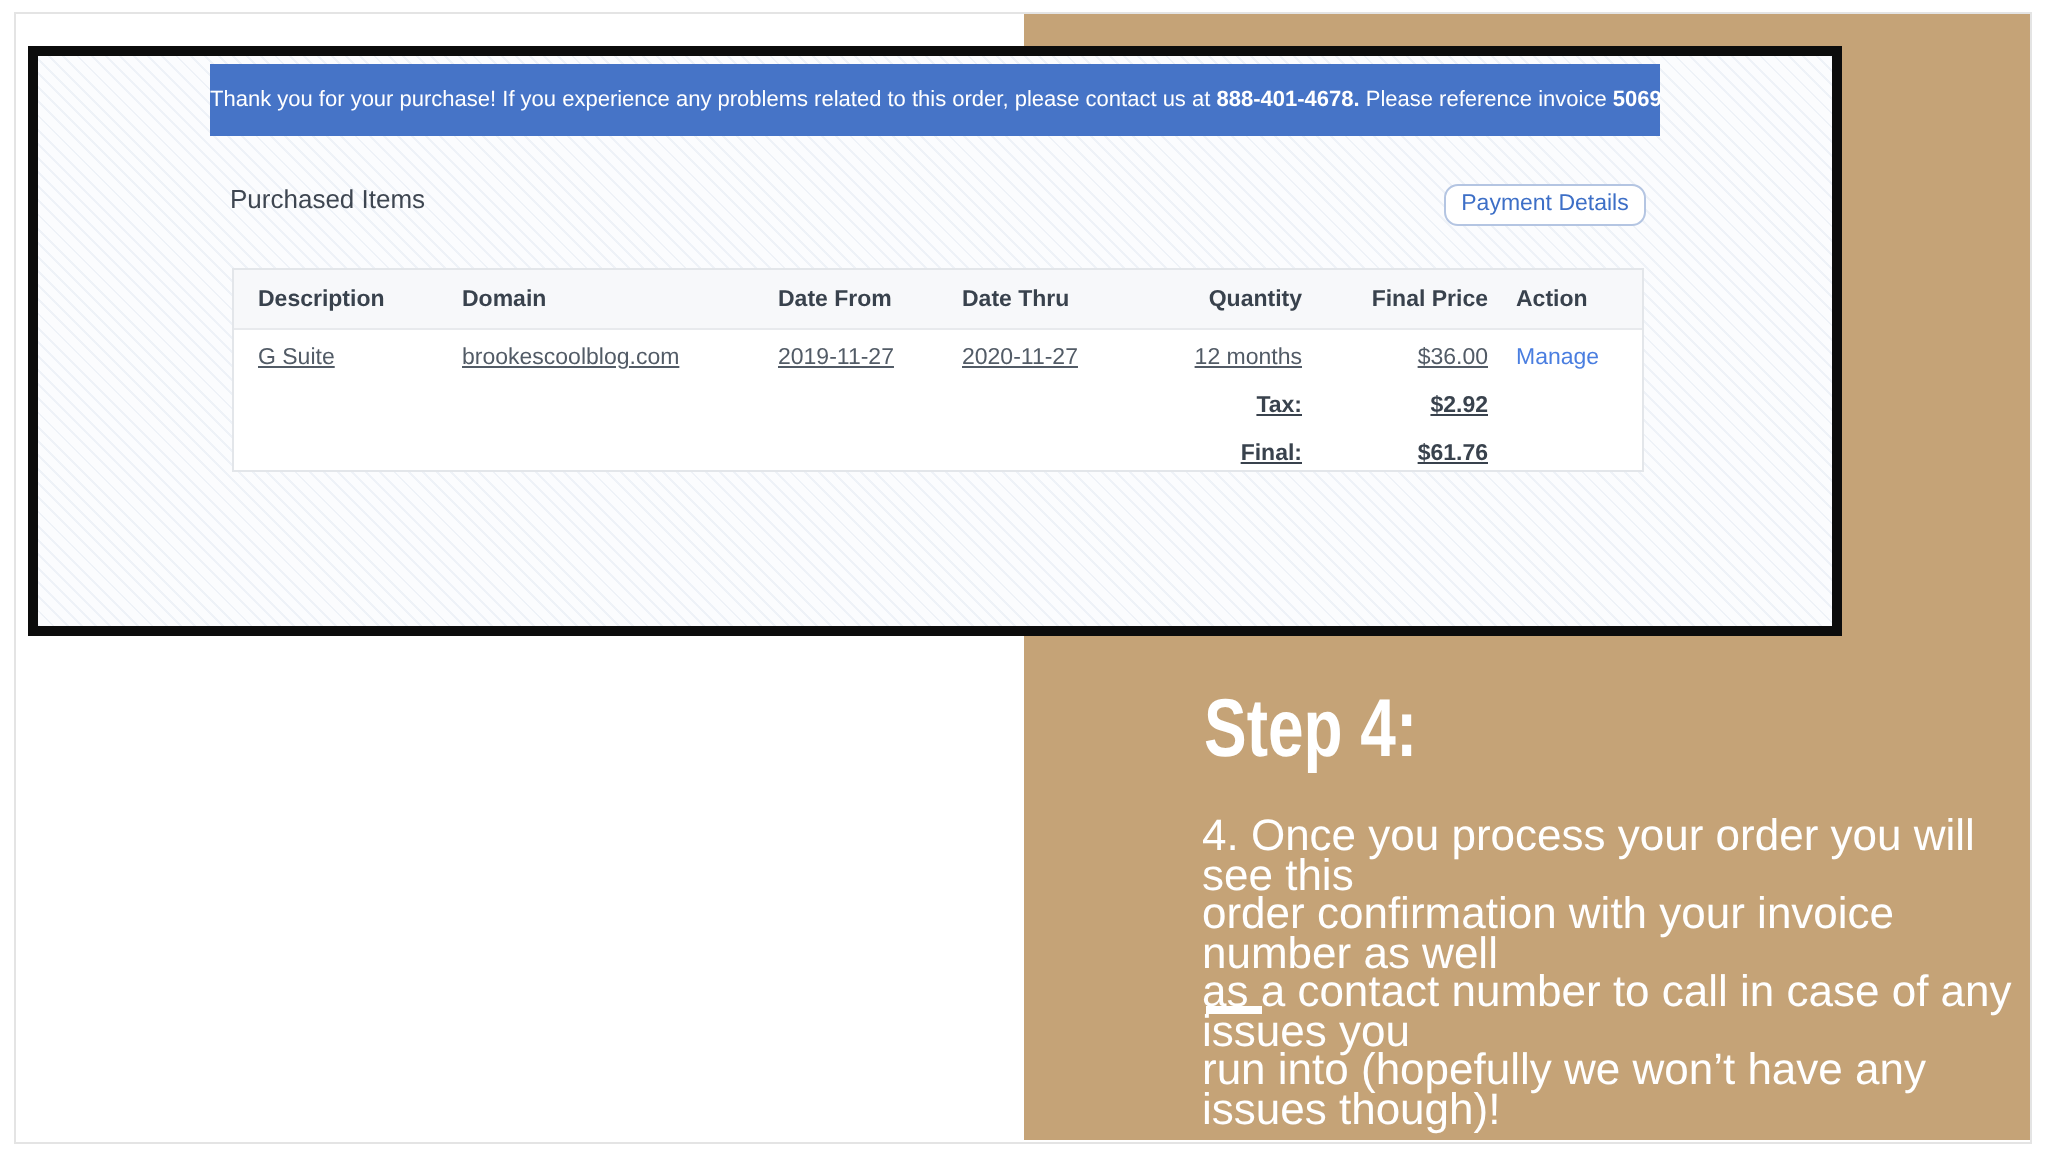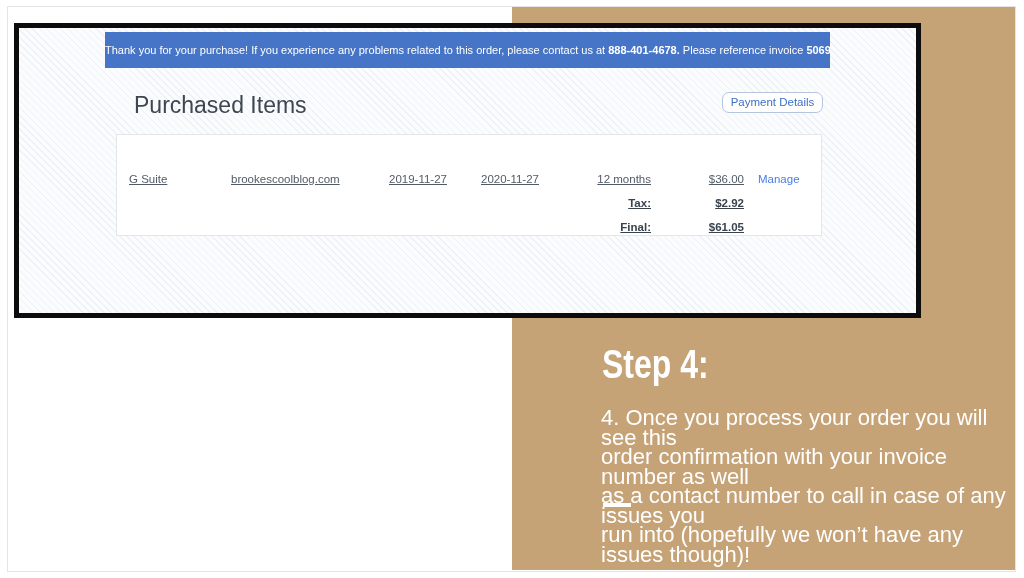--- a/index.html
+++ b/index.html
@@ -75,23 +75,22 @@
     text-align: center;
     white-space: nowrap;
     overflow: hidden;
   }
   .banner b { font-weight: bold; text-align: center; }
 
   .purchased-heading {
     position: absolute;
     left: 96px; top: 64px;
     color: #3e4651;
-    font-size: 23px;
+    font-size: 13px;
     font-weight: 400;
-    margin-left: 19px;
   }
   .payment-btn {
     position: absolute;
     left: 703px; top: 64px;
     width: 101px; height: 21px;
     background: #ffffff;
     border: 1px solid #b4c5e2;
     border-radius: 7px;
     color: #3d6fc7;
     font-size: 11.5px;
@@ -160,29 +159,38 @@
 
   <div class="banner">
     <span>Thank you for your purchase! If you experience any problems related to this order, please contact us at </span><b>888-401-4678.</b><span> Please reference invoice </span><b>50691852</b>
   </div>
 
   <div class="purchased-heading">Purchased Items</div>
 
   <button class="payment-btn">Payment Details</button>
 
   <div class="table-card">
+    <div class="thead">
+      <span class="cell hcell c-desc">Description</span>
+      <span class="cell hcell c-domain">Domain</span>
+      <span class="cell hcell c-datefrom">Date From</span>
+      <span class="cell hcell c-datethru">Date Thru</span>
+      <span class="cell hcell c-qty">Quantity</span>
+      <span class="cell hcell c-price">Final Price</span>
+      <span class="cell hcell c-action">Action</span>
+    </div>
 
     <span class="cell r1 c-desc">G Suite</span>
     <span class="cell r1 c-domain">brookescoolblog.com</span>
     <span class="cell r1 c-datefrom">2019-11-27</span>
     <span class="cell r1 c-datethru">2020-11-27</span>
     <span class="cell r1 c-qty">12 months</span>
     <span class="cell r1 c-price">$36.00</span>
     <a class="cell r1 c-action manage-link">Manage</a>
 
     <span class="cell r2 c-qty bold">Tax:</span>
     <span class="cell r2 c-price bold">$2.92</span>
 
     <span class="cell r3 c-qty bold">Final:</span>
-    <span class="cell r3 c-price bold">$61.05</span>
+    <span class="cell r3 c-price bold">$61.76</span>
   </div>
 
 </div>
 
 </body></html>

